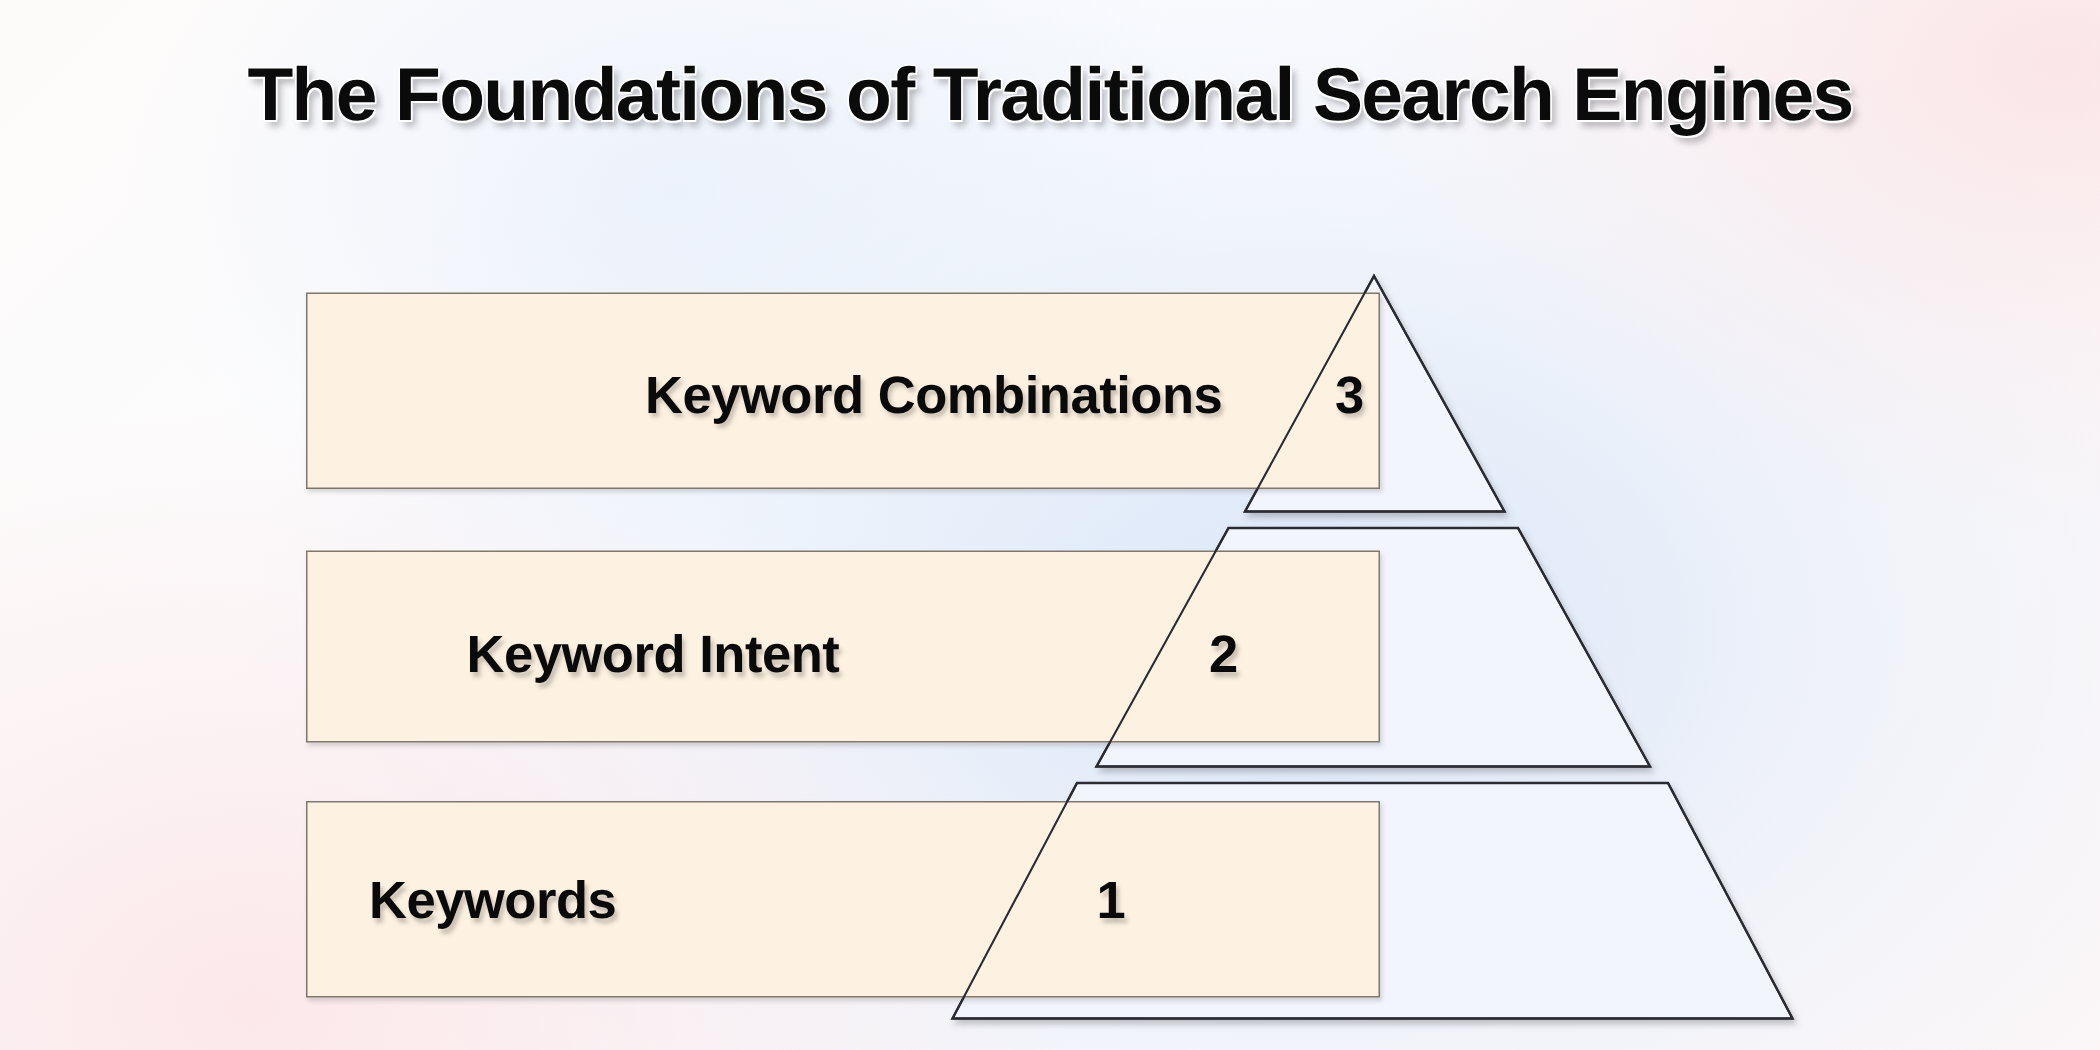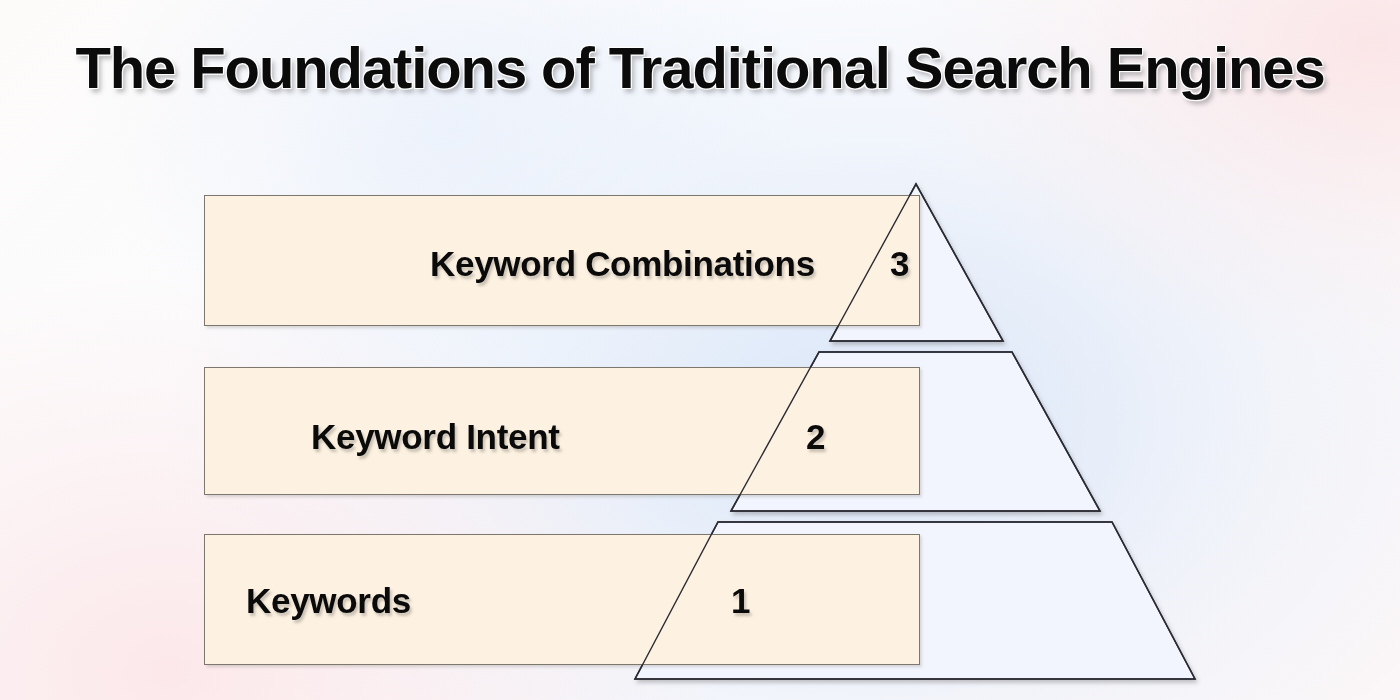--- a/index.html
+++ b/index.html
@@ -26,21 +26,21 @@
     overflow: hidden;
   }
 
   
   #title {
     position: absolute;
     left: 0;
     top: 34px;
     width: 1400px;
     text-align: center;
-    font-size: 58px;
+    font-size: 50px;
     font-weight: bold;
     letter-spacing: -1.1px;
     color: #0b0b0b;
     white-space: nowrap;
     text-shadow:
       0 0 3px #ffffff,
       1px 1px 0 #ffffff,
       -1px 1px 0 #ffffff,
       1px -1px 0 #ffffff,
       -1px -1px 0 #ffffff,

